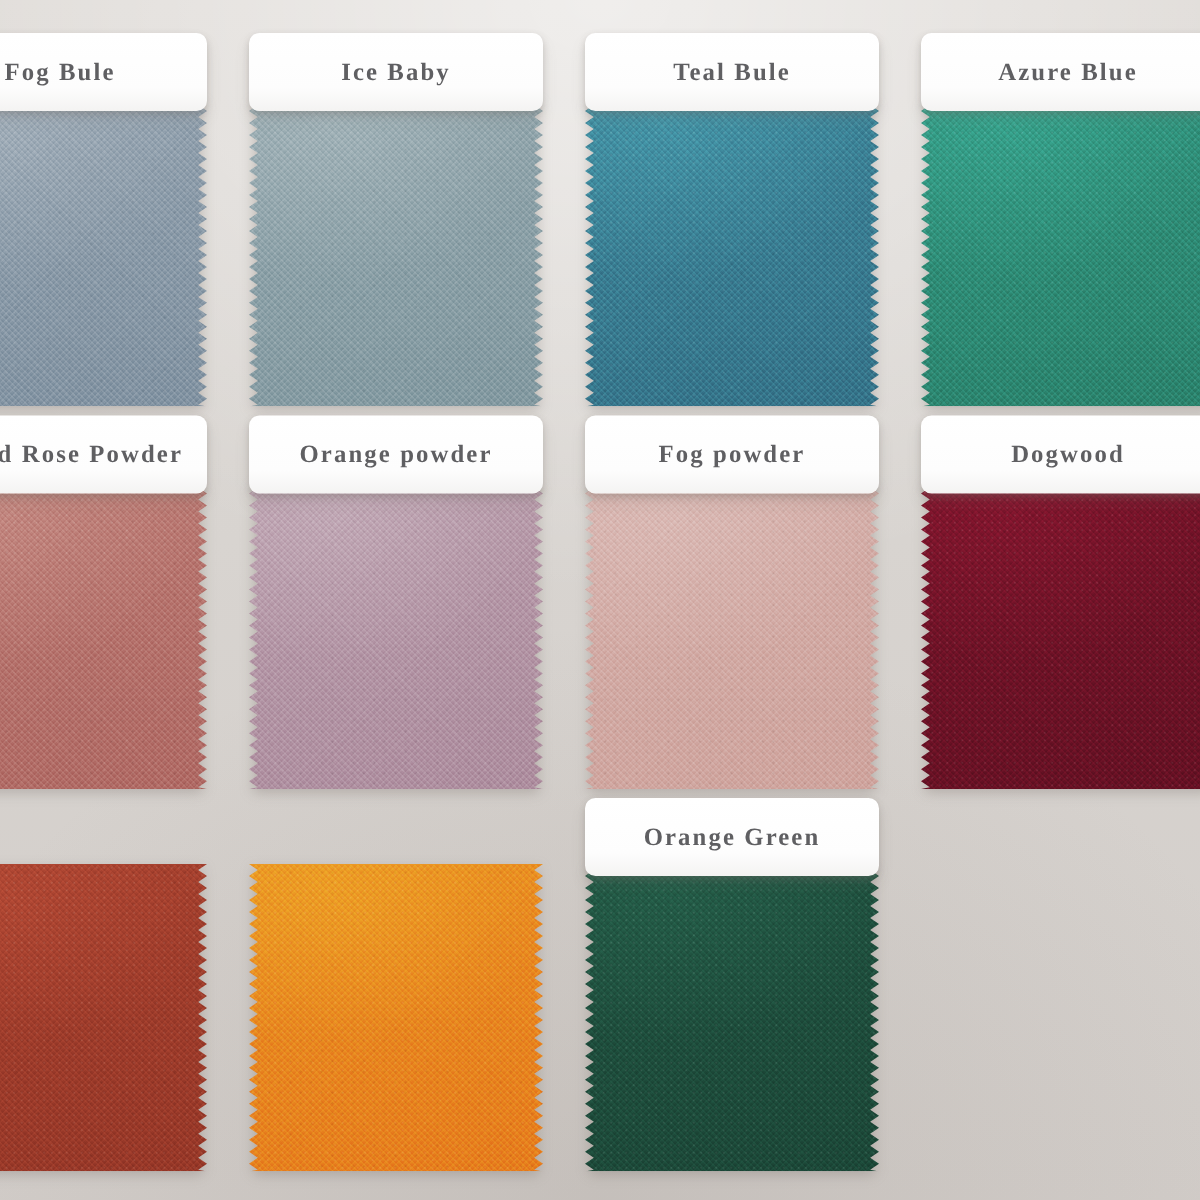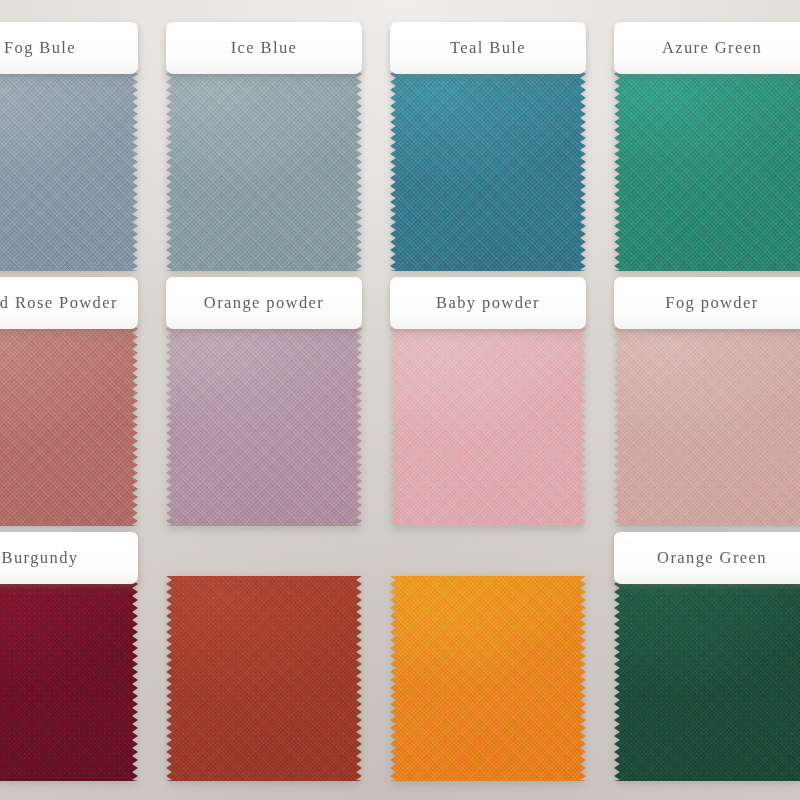--- a/index.html
+++ b/index.html
@@ -58,21 +58,21 @@
       0 6px 10px rgba(120,112,106,0.14);
     display: flex;
     align-items: center;
     justify-content: center;
   }
   .label-text {
     font-size: 16.5px;
     letter-spacing: 1.4px;
     color: #5f5f62;
     white-space: nowrap;
-    font-weight: 400;
+    font-weight: 700;
   }
 
   
   .fabric-wrap {
     position: absolute;
     z-index: 1;
     left: 50%;
     transform: translateX(-50%);
     top: 44px;
     width: 196px;
@@ -162,37 +162,37 @@
     <div class="swatch-card">
       <div class="label-tag">
         <span class="label-text">Fog Bule</span>
       </div>
       <div class="fabric-wrap">
         <div class="fabric" style="background-color: rgb(138, 154, 168);"></div>
       </div>
     </div>
     <div class="swatch-card">
       <div class="label-tag">
-        <span class="label-text">Ice Blue</span>
+        <span class="label-text">Ice Baby</span>
       </div>
       <div class="fabric-wrap">
         <div class="fabric" style="background-color: rgb(139, 160, 167);"></div>
       </div>
     </div>
     <div class="swatch-card">
       <div class="label-tag">
         <span class="label-text">Teal Bule</span>
       </div>
       <div class="fabric-wrap">
         <div class="fabric" style="background-color: rgb(57, 124, 145);"></div>
       </div>
     </div>
     <div class="swatch-card">
       <div class="label-tag">
-        <span class="label-text">Azure Green</span>
+        <span class="label-text">Azure Blue</span>
       </div>
       <div class="fabric-wrap">
         <div class="fabric" style="background-color: rgb(46, 139, 117);"></div>
       </div>
     </div>
     <div class="swatch-card">
       <div class="label-tag">
         <span class="label-text">Faded Rose Powder</span>
       </div>
       <div class="fabric-wrap">
@@ -202,37 +202,29 @@
     <div class="swatch-card">
       <div class="label-tag">
         <span class="label-text">Orange powder</span>
       </div>
       <div class="fabric-wrap">
         <div class="fabric" style="background-color: rgb(179, 149, 165);"></div>
       </div>
     </div>
     <div class="swatch-card">
       <div class="label-tag">
-        <span class="label-text">Baby powder</span>
-      </div>
-      <div class="fabric-wrap">
-        <div class="fabric" style="background-color: rgb(224, 173, 178);"></div>
-      </div>
-    </div>
-    <div class="swatch-card">
-      <div class="label-tag">
         <span class="label-text">Fog powder</span>
       </div>
       <div class="fabric-wrap">
         <div class="fabric" style="background-color: rgb(210, 170, 164);"></div>
       </div>
     </div>
     <div class="swatch-card">
       <div class="label-tag">
-        <span class="label-text">Burgundy</span>
+        <span class="label-text">Dogwood</span>
       </div>
       <div class="fabric-wrap">
         <div class="fabric" style="background-color: rgb(109, 18, 38);"></div>
       </div>
     </div>
     <div class="swatch-card">
       <div class="fabric-wrap">
         <div class="fabric" style="background-color: rgb(158, 60, 43);"></div>
       </div>
     </div>

